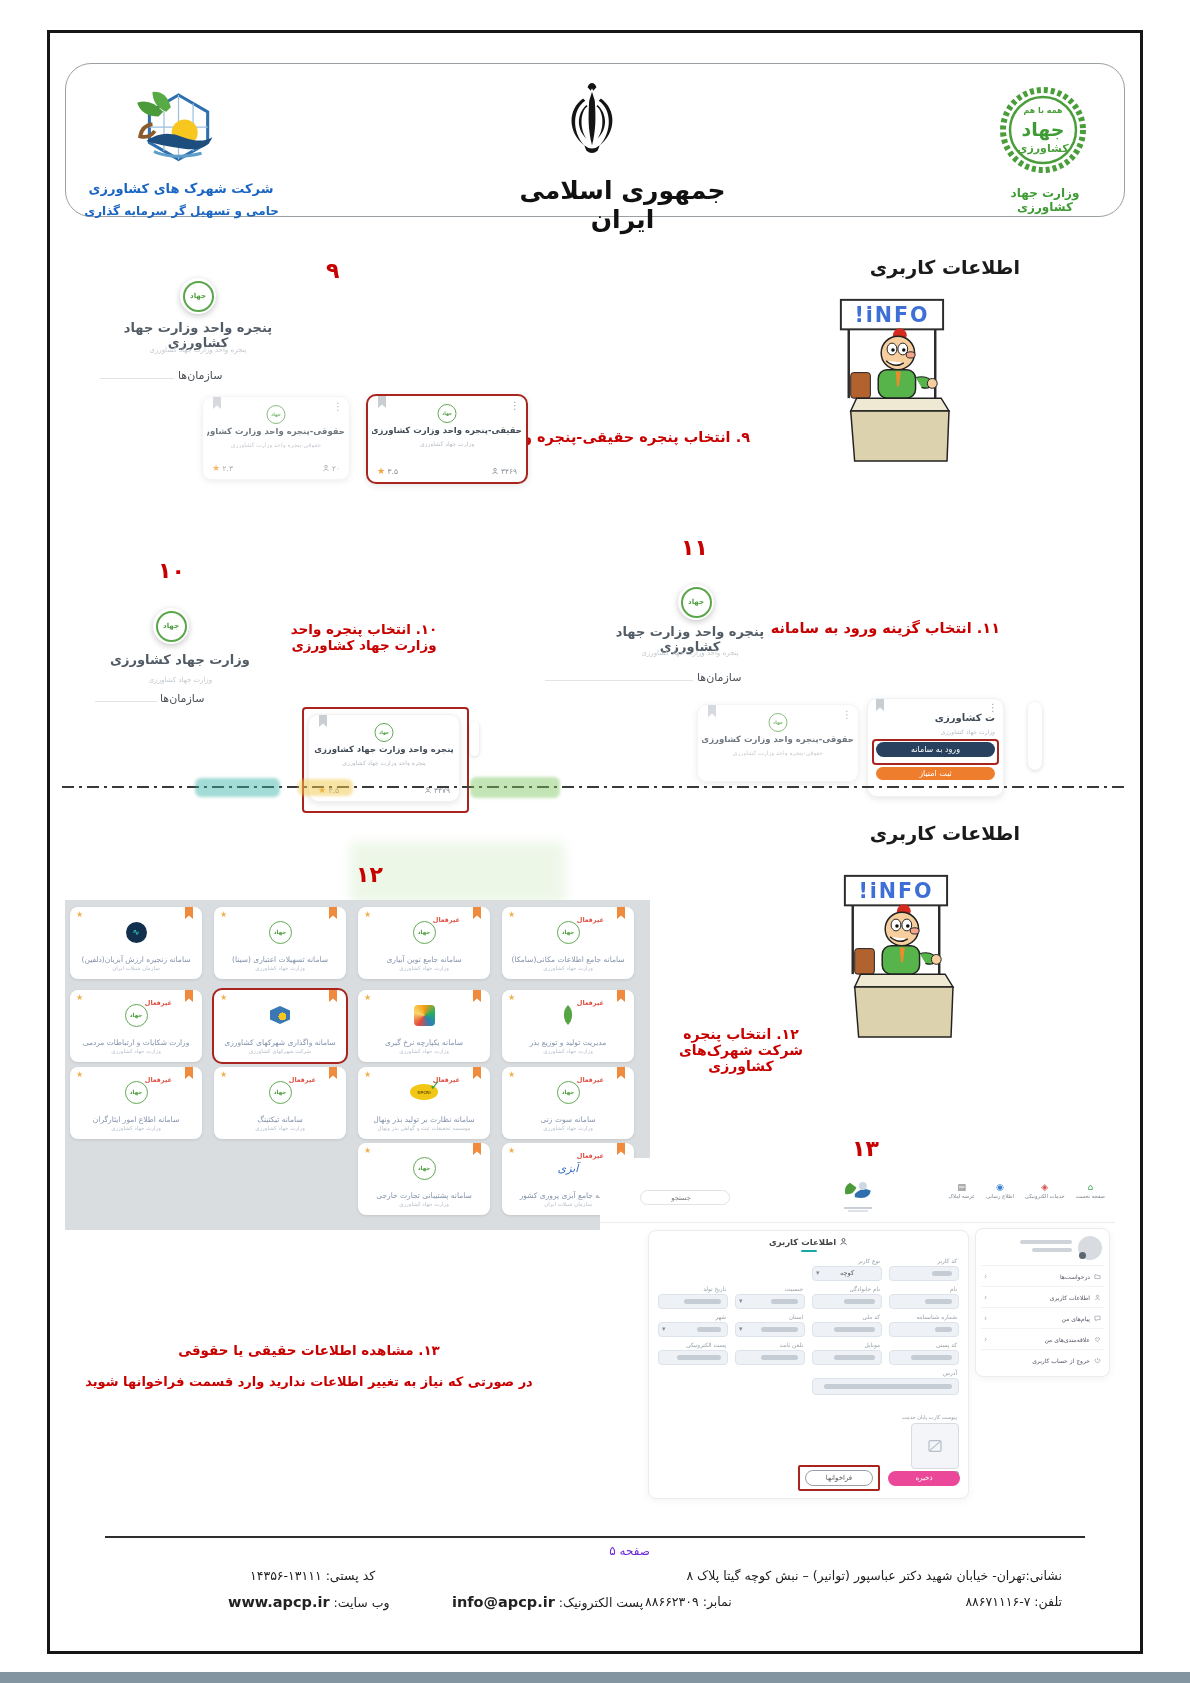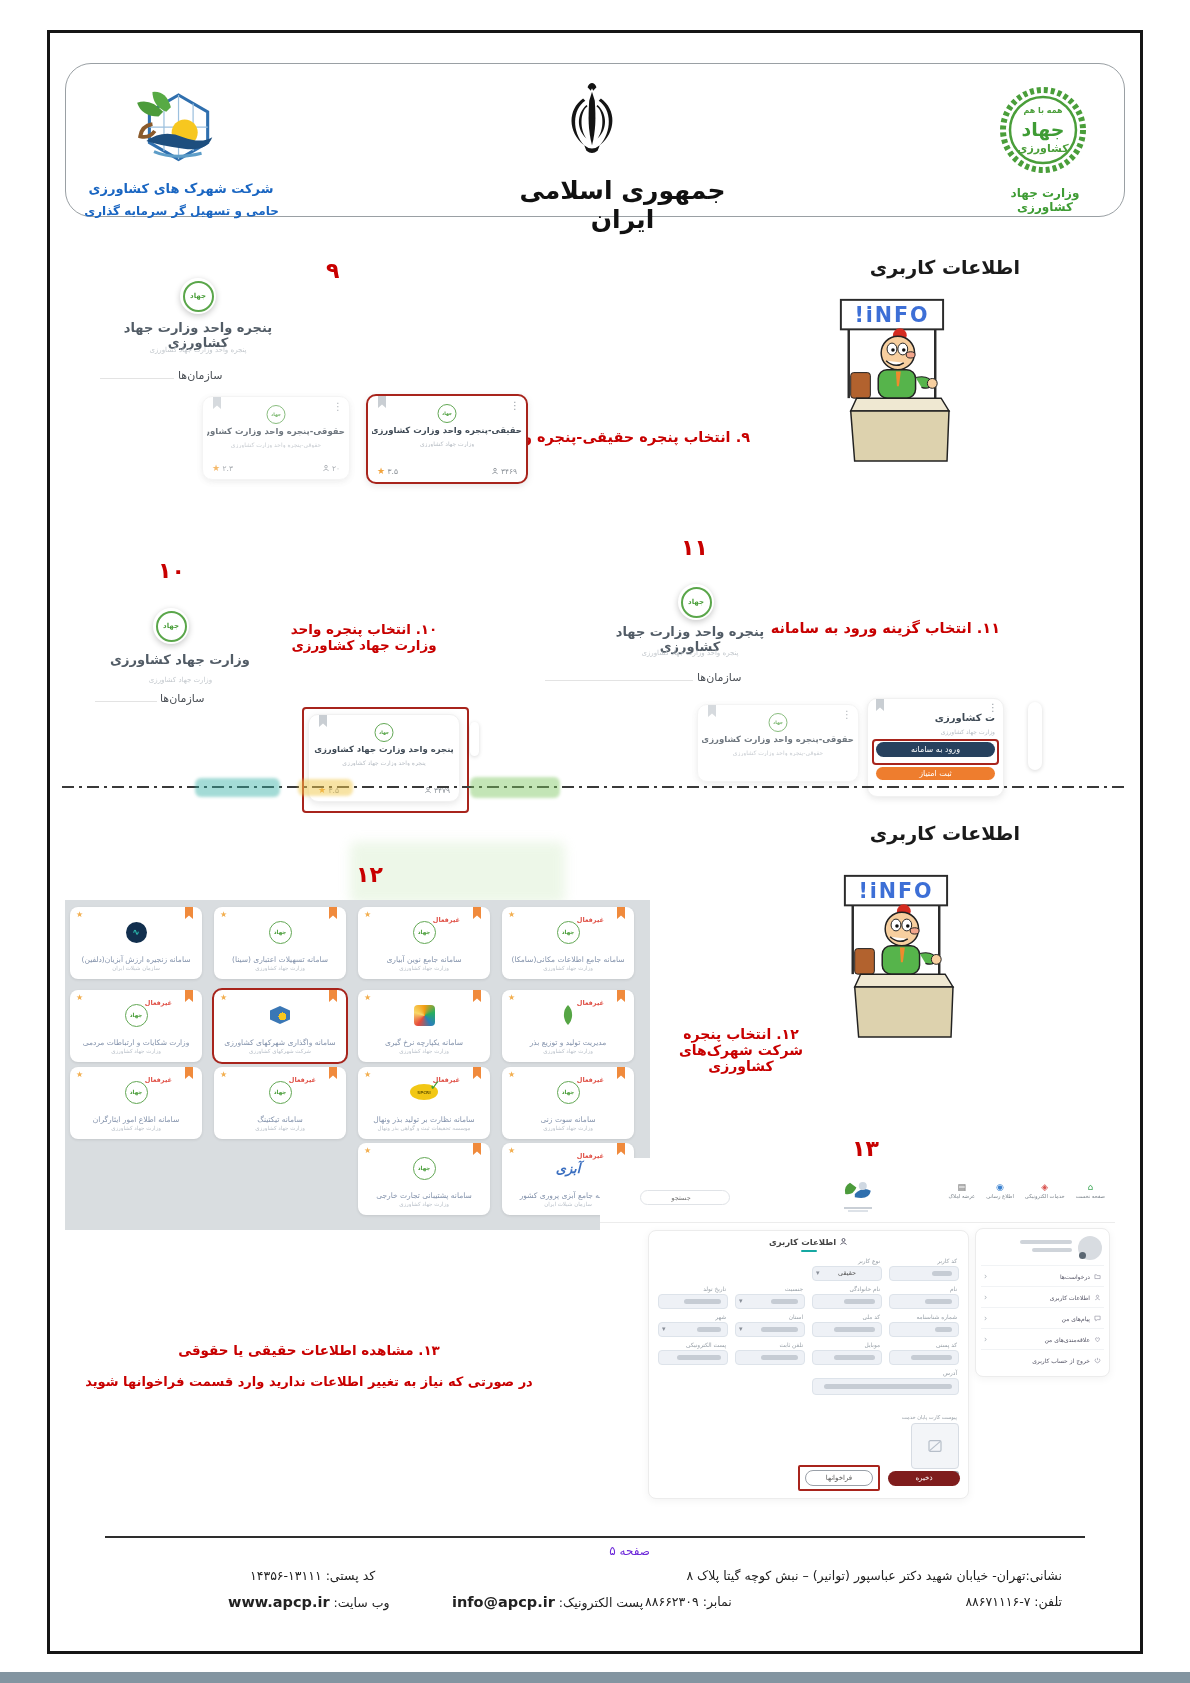--- a/index.html
+++ b/index.html
@@ -59,21 +59,21 @@
   .t-title{position:absolute;top:48px;left:3px;right:3px;font-size:7.5px;color:#8392ab;white-space:nowrap;overflow:hidden;}
   .t-sub{position:absolute;top:58px;left:3px;right:3px;font-size:5.5px;color:#b9c0c9;white-space:nowrap;overflow:hidden;}
   .lg{display:inline-flex;align-items:center;justify-content:center;font-weight:bold;font-style:normal;}
   .lg-jahad{width:21px;height:21px;border-radius:50%;border:1.5px solid #63a855;color:#4a9e3a;font-size:5.5px;}
   .lg-dark{width:21px;height:21px;border-radius:50%;background:#122f4e;color:#2ec4b6;font-size:9px;}
   .lg-cartoon{width:21px;height:21px;border-radius:4px;background:conic-gradient(#f39c12,#27ae60,#2980b9,#e74c3c,#f8d96a,#f39c12);filter:blur(.6px);}
   .lg-shahrak{width:20px;height:18px;background:radial-gradient(circle at 62% 58%,#f7c71f 0 4px,#3a77b5 4px);clip-path:polygon(50% 0,100% 25%,100% 75%,50% 100%,0 75%,0 25%);}
   .lg-sprout{width:14px;height:14px;background:#55a544;border-radius:0 100% 0 100%;transform:rotate(45deg);}
   .lg-spcri{width:28px;height:16px;border-radius:50%;background:#f2c714;color:#6b5a00;font-size:4px;position:relative;}
   .lg-spcri::after{content:"✓";position:absolute;right:-3px;top:-7px;color:#3f9e35;font-size:14px;font-weight:bold;}
-  .lg-callig{color:#3b6fc0;font-size:13px;font-weight:bold;font-style:italic;}
+  .lg-callig{color:#3b6fc0;font-size:11px;font-weight:normal;font-style:italic;}
   
   .app{position:absolute;left:600px;top:1158px;width:515px;height:368px;background:#fff;}
   .app-search{position:absolute;left:40px;top:32px;width:90px;height:15px;border:1px solid #e0e3e7;border-radius:8px;font-size:6.5px;color:#9aa2ab;text-align:center;direction:rtl;background:#fff;padding:0 10px 0 2px;box-sizing:border-box;}
   .app-search-ico{position:absolute;left:44px;top:35px;font-size:8px;color:#9aa2ab;}
   .app-logo{position:absolute;left:238px;top:20px;width:40px;text-align:center;}
   .app-menu{position:absolute;right:10px;top:25px;display:flex;gap:11px;direction:rtl;}
   .app-menu .mi{display:flex;flex-direction:column;align-items:center;gap:1px;}
   .app-menu .mi i{font-size:9px;line-height:9px;font-style:normal;}
   .app-menu .mi span{font-size:5.2px;color:#7c848c;white-space:nowrap;}
   .app-hr{position:absolute;left:0;top:64px;width:515px;height:1px;background:#ececec;}
@@ -84,21 +84,21 @@
   .flabel{font-size:5.8px;color:#98a0a8;margin:0 2px 2px 0;text-align:right;white-space:nowrap;}
   .inp{height:13px;background:#eef1f6;border:1px solid #dde3ea;border-radius:4px;position:relative;}
   .inp .smudge{position:absolute;top:4px;right:6px;height:4.5px;border-radius:3px;background:#c6ccd4;filter:blur(.6px);width:55%;}
   .sel::after{content:"▾";position:absolute;left:3px;top:2px;font-size:7px;color:#8a9099;}
   .sel .val{position:absolute;top:2px;right:0;left:0;text-align:center;font-size:6.5px;color:#555;}
   .addr-cell{grid-column:span 2;}
   .attach{position:absolute;right:9px;top:183px;width:60px;text-align:right;}
   .attach .box{width:46px;height:44px;border:1px solid #d7dce3;background:#f3f5f8;border-radius:4px;margin-top:3px;display:flex;align-items:center;justify-content:center;margin-right:0;margin-left:auto;}
   .attach .upbtn{width:48px;height:10px;background:#9aa2ac;border-radius:3px;color:#fff;font-size:4.4px;text-align:center;line-height:10px;margin-top:2px;margin-left:auto;}
   .btnrow{position:absolute;bottom:7px;right:8px;display:flex;gap:8px;direction:rtl;align-items:center;}
-  .btn-save{width:72px;height:15px;background:#7f1d1d;border-radius:8px;color:#fff;font-size:7px;text-align:center;line-height:15px;}
+  .btn-save{width:72px;height:15px;background:#ec4899;border-radius:8px;color:#fff;font-size:7px;text-align:center;line-height:15px;}
   .ann-wrap{border:2.5px solid #a8241c;padding:3px 5px;border-radius:2px;}
   .btn-calls{width:66px;height:14px;background:#fff;border:1px solid #9aa0a8;border-radius:8px;color:#555;font-size:7px;text-align:center;line-height:14px;}
   .side-card{position:absolute;left:375px;top:70px;width:133px;height:147px;background:#fff;border:1px solid #ececec;border-radius:8px;box-shadow:0 2px 8px rgba(0,0,0,.05);}
   .avatar{position:absolute;right:7px;top:7px;width:24px;height:24px;border-radius:50%;background:#d8dce1;}
   .avatar::after{content:"";position:absolute;left:1px;bottom:1px;width:7px;height:7px;border-radius:50%;background:#5a6672;}
   .side-lines{position:absolute;right:37px;top:11px;}
   .side-lines div{height:4px;border-radius:2px;background:#cfd4da;margin-bottom:4px;filter:blur(.4px);}
   .srow{position:absolute;left:5px;right:5px;height:21px;border-top:1px solid #f1f3f5;display:flex;align-items:center;direction:rtl;gap:4px;padding:0 3px;}
   .srow span{font-size:6px;color:#556;white-space:nowrap;}
   .srow .chev{margin-right:auto;color:#aab1b8;font-size:8px;}
@@ -534,21 +534,21 @@
       <div class="fgrid">
         <div>
             <div class="flabel">کد کاربر</div>
             <div class="inp">
               <span class="smudge" style="width:30%;"></span>
             </div>
           </div>
         <div>
             <div class="flabel">نوع کاربر</div>
             <div class="inp sel">
-              <span class="val">حقیقی</span>
+              <span class="val">کوچه</span>
             </div>
           </div>
         <div></div>
           <div></div>
         <div>
             <div class="flabel">نام</div>
             <div class="inp">
               <span class="smudge" style="width:40%;"></span>
             </div>
           </div>

